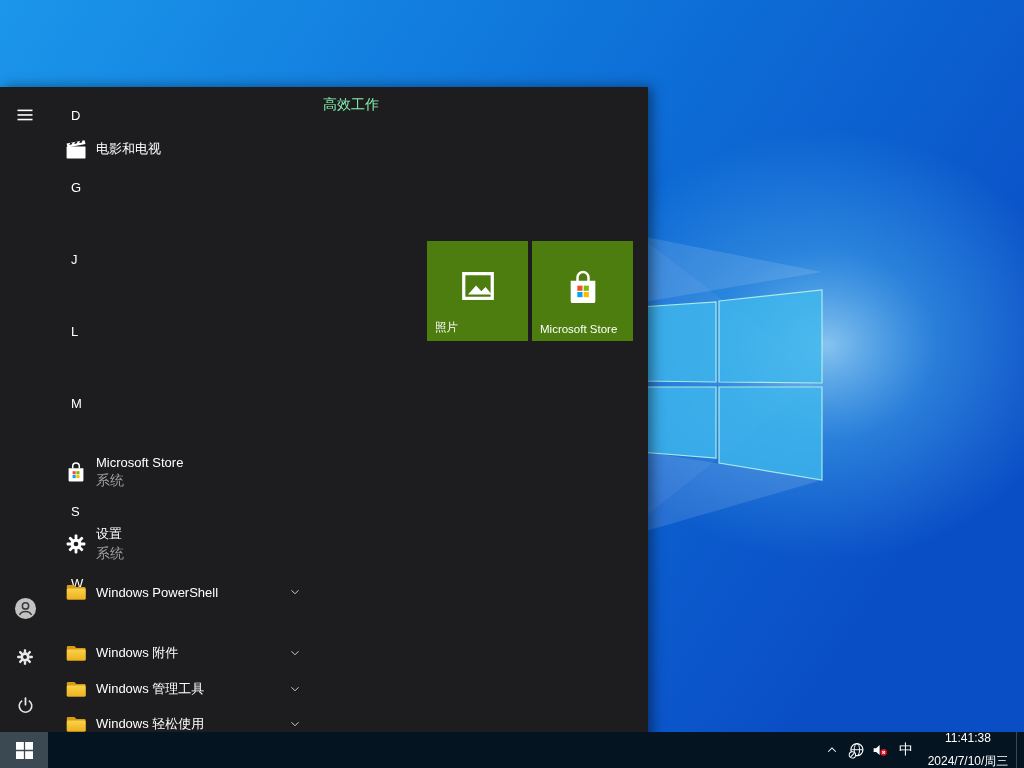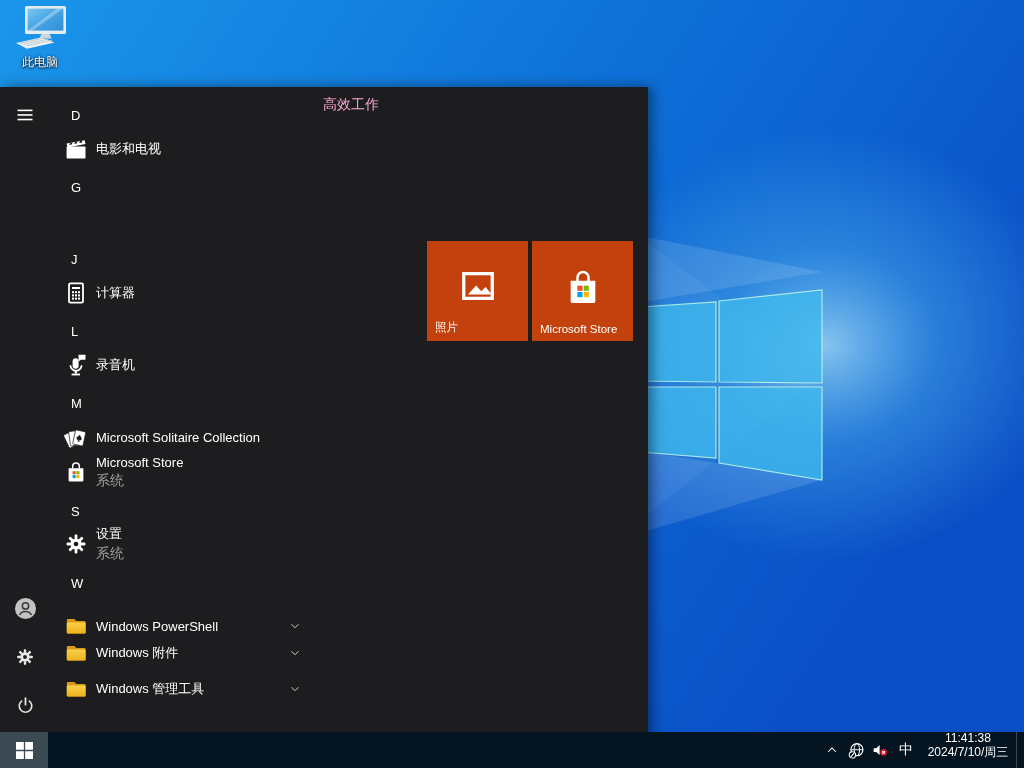--- a/index.html
+++ b/index.html
@@ -23,36 +23,36 @@
   .app-list{position:absolute;left:48px;top:0;width:272px;height:100%;}
   .al-row{position:absolute;left:0;width:262px;height:34px;display:flex;align-items:center;}
   .al-row.two{height:44px;}
   .letter-label{color:#fff;font-size:13px;margin-left:23px;}
   .al-icon{width:24px;height:24px;margin-left:16px;flex:none;}
   .al-text{margin-left:8px;display:flex;flex-direction:column;justify-content:flex-start;}
   .al-label{color:#fff;font-size:13px;white-space:nowrap;}
   .al-sub{color:#9d9d9d;font-size:14px;margin-top:2px;}
   .al-chevron{position:absolute;left:241px;width:12px;height:12px;}
 
-  .tile-group-label{position:absolute;left:323px;top:9px;color:#f9a8d4;font-size:14px;}
-  .tile{position:absolute;width:101px;height:100px;background:#c2410c;cursor:pointer;}
+  .tile-group-label{position:absolute;left:323px;top:9px;color:#86efac;font-size:14px;}
+  .tile{position:absolute;width:101px;height:100px;background:#4d7c0f;cursor:pointer;}
   .t-icon{position:absolute;left:50%;top:26px;transform:translateX(-50%);}
   .t-label{position:absolute;left:8px;bottom:6px;color:#fff;font-size:11.5px;white-space:nowrap;}
 
   
   .taskbar{position:absolute;left:0;bottom:0;width:1024px;height:36px;background:#041421;
            display:flex;align-items:stretch;z-index:20;}
   .start-btn{width:48px;display:flex;align-items:center;justify-content:center;
              background:#3b4a52;cursor:pointer;}
   .tb-spacer{flex:1;}
   .tray{display:flex;align-items:center;height:36px;}
   .tray-btn{width:24px;height:36px;display:flex;align-items:center;justify-content:center;cursor:pointer;}
   .ime{width:28px;height:36px;display:flex;align-items:center;justify-content:center;
        color:#fff;font-size:14px;cursor:pointer;}
-  .clock{width:96px;height:36px;display:flex;flex-direction:column;justify-content:flex-start;
+  .clock{width:96px;height:36px;display:flex;flex-direction:column;justify-content:space-between;
          text-align:center;color:#fff;font-size:12px;line-height:13.5px;cursor:pointer;}
   .show-desktop{width:7px;height:36px;border-left:1px solid rgba(255,255,255,.22);cursor:pointer;}
 </style>
 </head>
 <body>
 
 <svg width="0" height="0" style="position:absolute" aria-hidden="true">
   <defs>
     <linearGradient id="goldgrad" x1="0" y1="0" x2="0" y2="1">
       <stop offset="0" stop-color="#f9d24a"></stop>
@@ -191,38 +191,20 @@
     <polygon points="822,272 560,220 560,316" fill="rgba(255,255,255,0.12)"></polygon>
     <polygon points="822,480 560,438 560,556" fill="rgba(255,255,255,0.12)"></polygon>
     <g fill="#3fb8ec" fill-opacity="0.8" stroke="#bdf8ea" stroke-opacity="0.85" stroke-width="1.2">
       <polygon points="640,307 716,302 716,382 640,381"></polygon>
       <polygon points="719,301 822,290 822,383 719,382"></polygon>
       <polygon points="640,387 716,387 716,458 640,452"></polygon>
       <polygon points="719,387 822,387 822,480 719,463"></polygon>
     </g>
   </svg>
 
-  <div class="desktop-icon">
-    <svg width="56" height="48" viewBox="0 0 56 48">
-      <defs>
-        <linearGradient id="scr" x1="0" y1="0" x2="1" y2="1">
-          <stop offset="0" stop-color="#7cc8f2"></stop>
-            <stop offset="0.55" stop-color="#42a2e2"></stop>
-            <stop offset="1" stop-color="#2f8fd4"></stop>
-        </linearGradient>
-      </defs>
-      <rect x="13" y="1" width="41" height="28" rx="1.6" fill="#e5ebef"></rect>
-      <rect x="15.6" y="3.6" width="35.8" height="22" fill="url(#scr)"></rect>
-      <polygon points="15.6,25.6 45,3.6 51.4,3.6 15.6,29" fill="rgba(255,255,255,0.3)"></polygon>
-      <path d="M29.5 29 h8 l2.2 4.6 h-12.4 Z" fill="#cdd6dc"></path>
-      <polygon points="4,38 29,32.4 42.5,37.4 15,43.8" fill="#eef1f3"></polygon>
-      <path d="M8 38.4 l25-5.6 M11.5 39.6 l25-5.6 M15 40.8 l25-5.6" stroke="#c0c9ce" stroke-width="1"></path>
-    </svg>
-    <span class="di-label">此电脑</span>
-  </div>
 
   <div class="start-menu">
 
     <div class="rail-btn" style="top:15px">
       <svg width="20" height="20" viewBox="0 0 24 24">
           <use href="#sym-hamburger"></use>
         </svg>
     </div>
     <div class="rail-btn" style="top:508px">
       <svg width="23" height="23" viewBox="0 0 24 24">
@@ -257,54 +239,30 @@
 
       <div class="al-row" style="top:83px">
         <span class="letter-label">G</span>
       </div>
 
 
       <div class="al-row" style="top:155px">
         <span class="letter-label">J</span>
       </div>
 
-      <div class="al-row" style="top:189px">
-        <svg class="al-icon" viewBox="0 0 24 24">
-            <use href="#sym-calc"></use>
-          </svg>
-        <span class="al-text">
-            <span class="al-label">计算器</span>
-          </span>
-      </div>
 
       <div class="al-row" style="top:227px">
         <span class="letter-label">L</span>
       </div>
 
-      <div class="al-row" style="top:261px">
-        <svg class="al-icon" viewBox="0 0 24 24">
-            <use href="#sym-recorder"></use>
-          </svg>
-        <span class="al-text">
-            <span class="al-label">录音机</span>
-          </span>
-      </div>
 
       <div class="al-row" style="top:299px">
         <span class="letter-label">M</span>
       </div>
 
-      <div class="al-row" style="top:333px">
-        <svg class="al-icon" viewBox="0 0 24 24">
-            <use href="#sym-solitaire"></use>
-          </svg>
-        <span class="al-text">
-            <span class="al-label">Microsoft Solitaire Collection</span>
-          </span>
-      </div>
 
       <div class="al-row two" style="top:363px">
         <svg class="al-icon" viewBox="0 0 24 24">
             <use href="#sym-store"></use>
           </svg>
         <span class="al-text">
           <span class="al-label">Microsoft Store</span>
           <span class="al-sub">系统</span>
         </span>
       </div>
@@ -320,21 +278,21 @@
         <span class="al-text">
           <span class="al-label">设置</span>
           <span class="al-sub">系统</span>
         </span>
       </div>
 
       <div class="al-row" style="top:479px">
         <span class="letter-label">W</span>
       </div>
 
-      <div class="al-row" style="top:522px">
+      <div class="al-row" style="top:488px">
         <svg class="al-icon" viewBox="0 0 24 24">
             <use href="#sym-folder"></use>
           </svg>
         <span class="al-text">
             <span class="al-label">Windows PowerShell</span>
           </span>
         <svg class="al-chevron" viewBox="0 0 24 24">
             <use href="#sym-chevron-down"></use>
           </svg>
       </div>
@@ -356,20 +314,31 @@
             <use href="#sym-folder"></use>
           </svg>
         <span class="al-text">
             <span class="al-label">Windows 附件</span>
           </span>
         <svg class="al-chevron" viewBox="0 0 24 24">
             <use href="#sym-chevron-down"></use>
           </svg>
       </div>
 
+      <div class="al-row" style="top:620px">
+        <svg class="al-icon" viewBox="0 0 24 24">
+            <use href="#sym-folder"></use>
+          </svg>
+        <span class="al-text">
+            <span class="al-label">Windows 轻松使用</span>
+          </span>
+        <svg class="al-chevron" viewBox="0 0 24 24">
+            <use href="#sym-chevron-down"></use>
+          </svg>
+      </div>
     </div>
 
     <span class="tile-group-label">高效工作</span>
 
     <div class="tile" style="left:427px;top:154px">
       <svg class="t-icon" width="38" height="38" viewBox="0 0 40 40">
           <use href="#sym-photos"></use>
         </svg>
       <span class="t-label">照片</span>
     </div>

